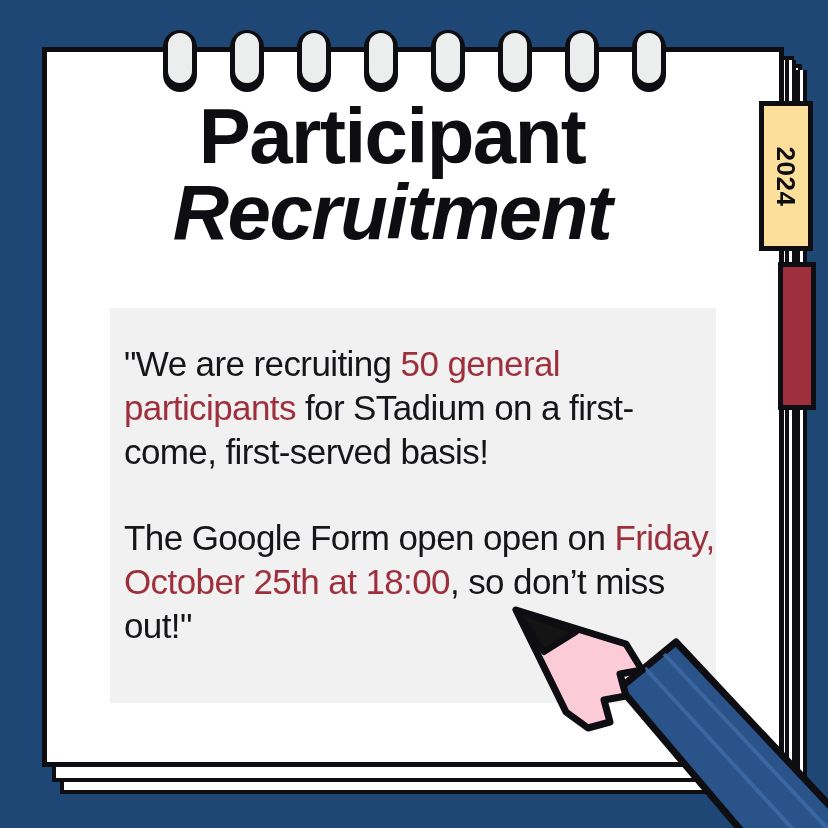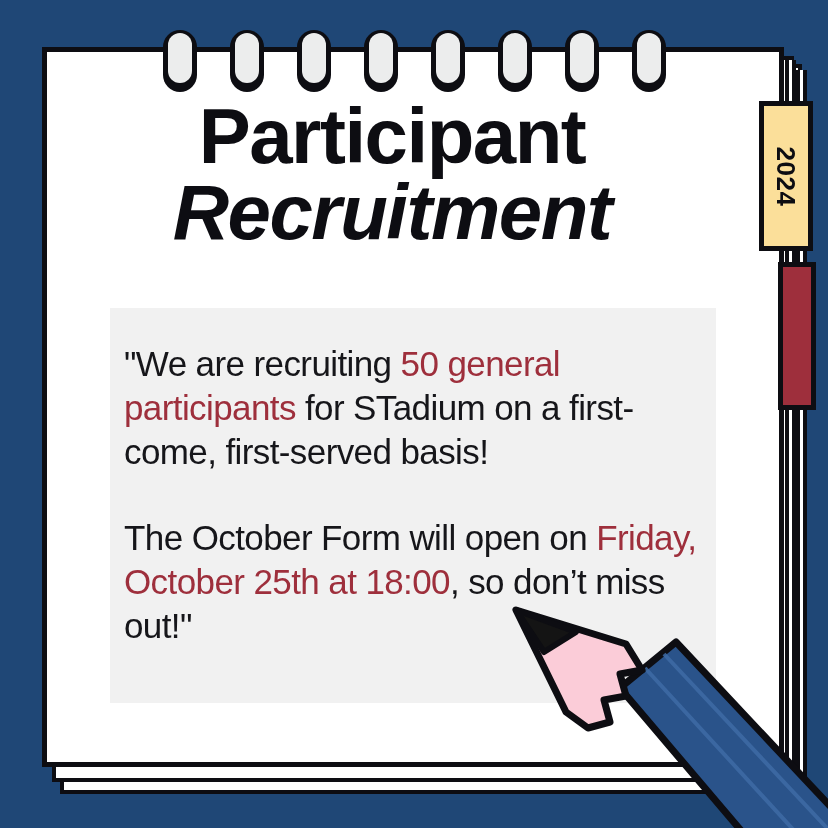--- a/index.html
+++ b/index.html
@@ -194,21 +194,21 @@
   <div class="headline">
     <span>Participant</span>
     <span class="line2">Recruitment</span>
   </div>
 
   <div class="body-panel"></div>
 
   <div class="body-copy">
     <p id="para1"><span>"We are recruiting </span><span class="hl">50 general participants</span><span> for STadium on a first-come, first-served basis!</span></p>
     <div class="gap"></div>
-    <p id="para2"><span>The October Form will open on </span><span class="hl">Friday, October 25th at 18:00</span><span>, so don’t miss out!"</span></p>
+    <p id="para2"><span>The Google Form open open on </span><span class="hl">Friday, October 25th at 18:00</span><span>, so don’t miss out!"</span></p>
   </div>
 
   <div class="edge edge-a"></div>
   <div class="edge edge-b"></div>
 
   <div class="tab tab-year">
     <span class="tab-year-label">2024</span>
   </div>
   <div class="tab tab-red"></div>
 

